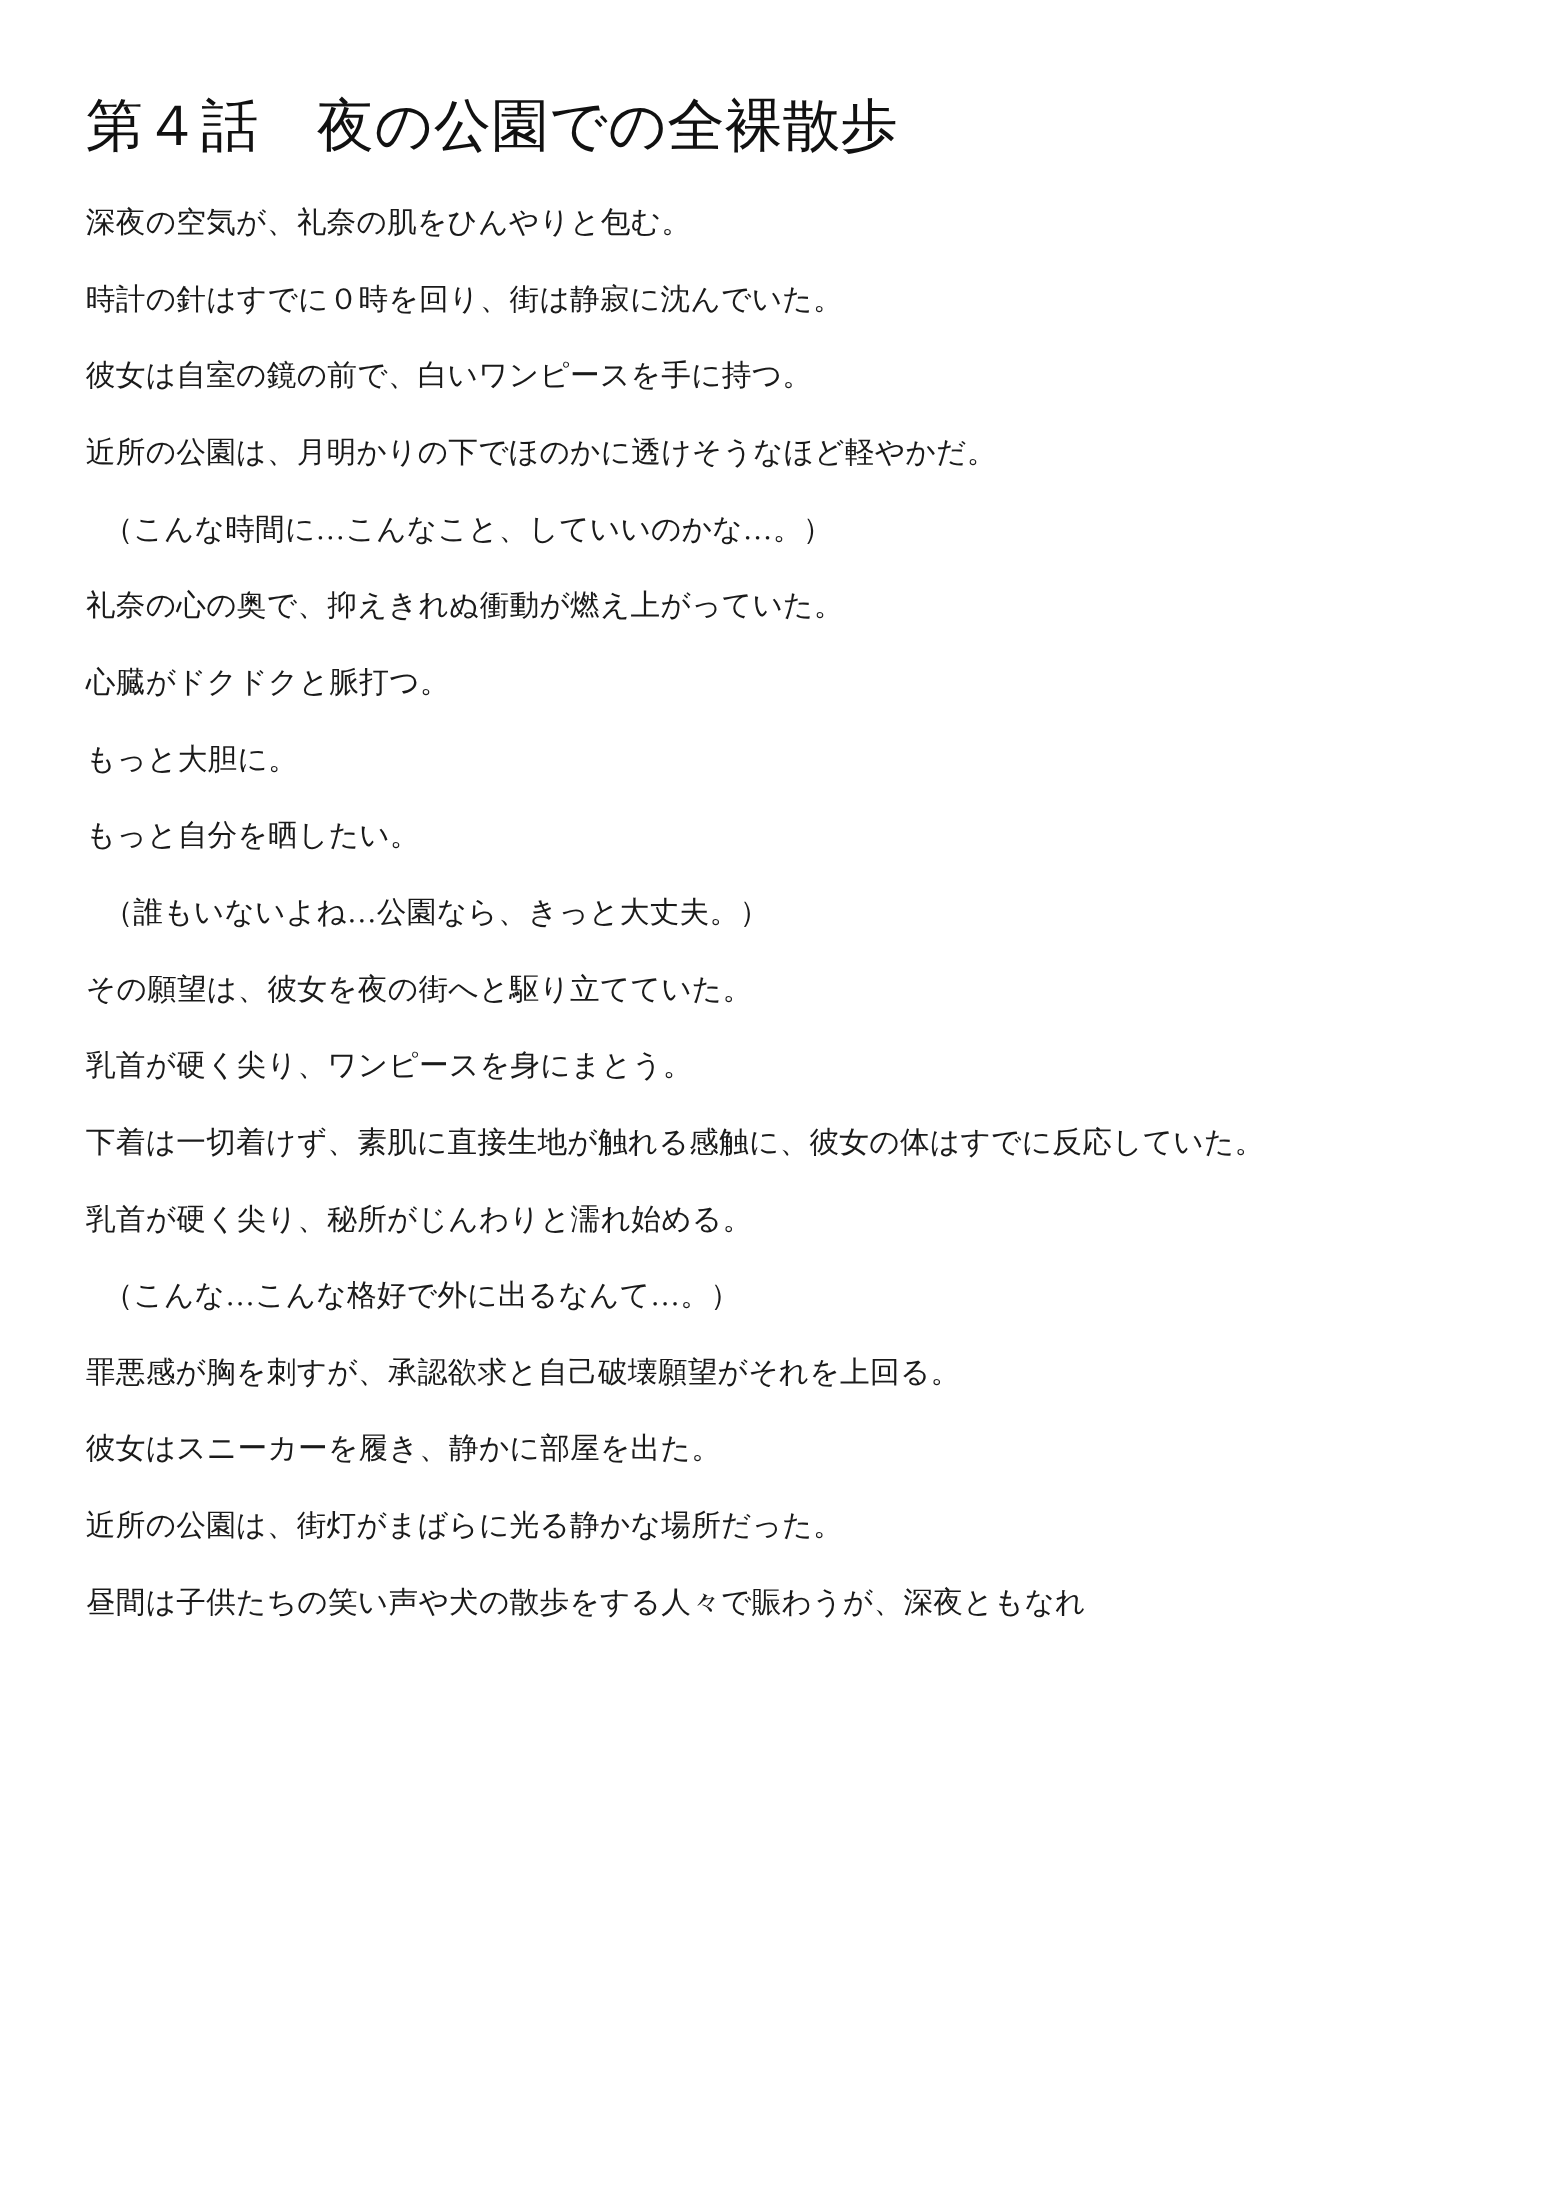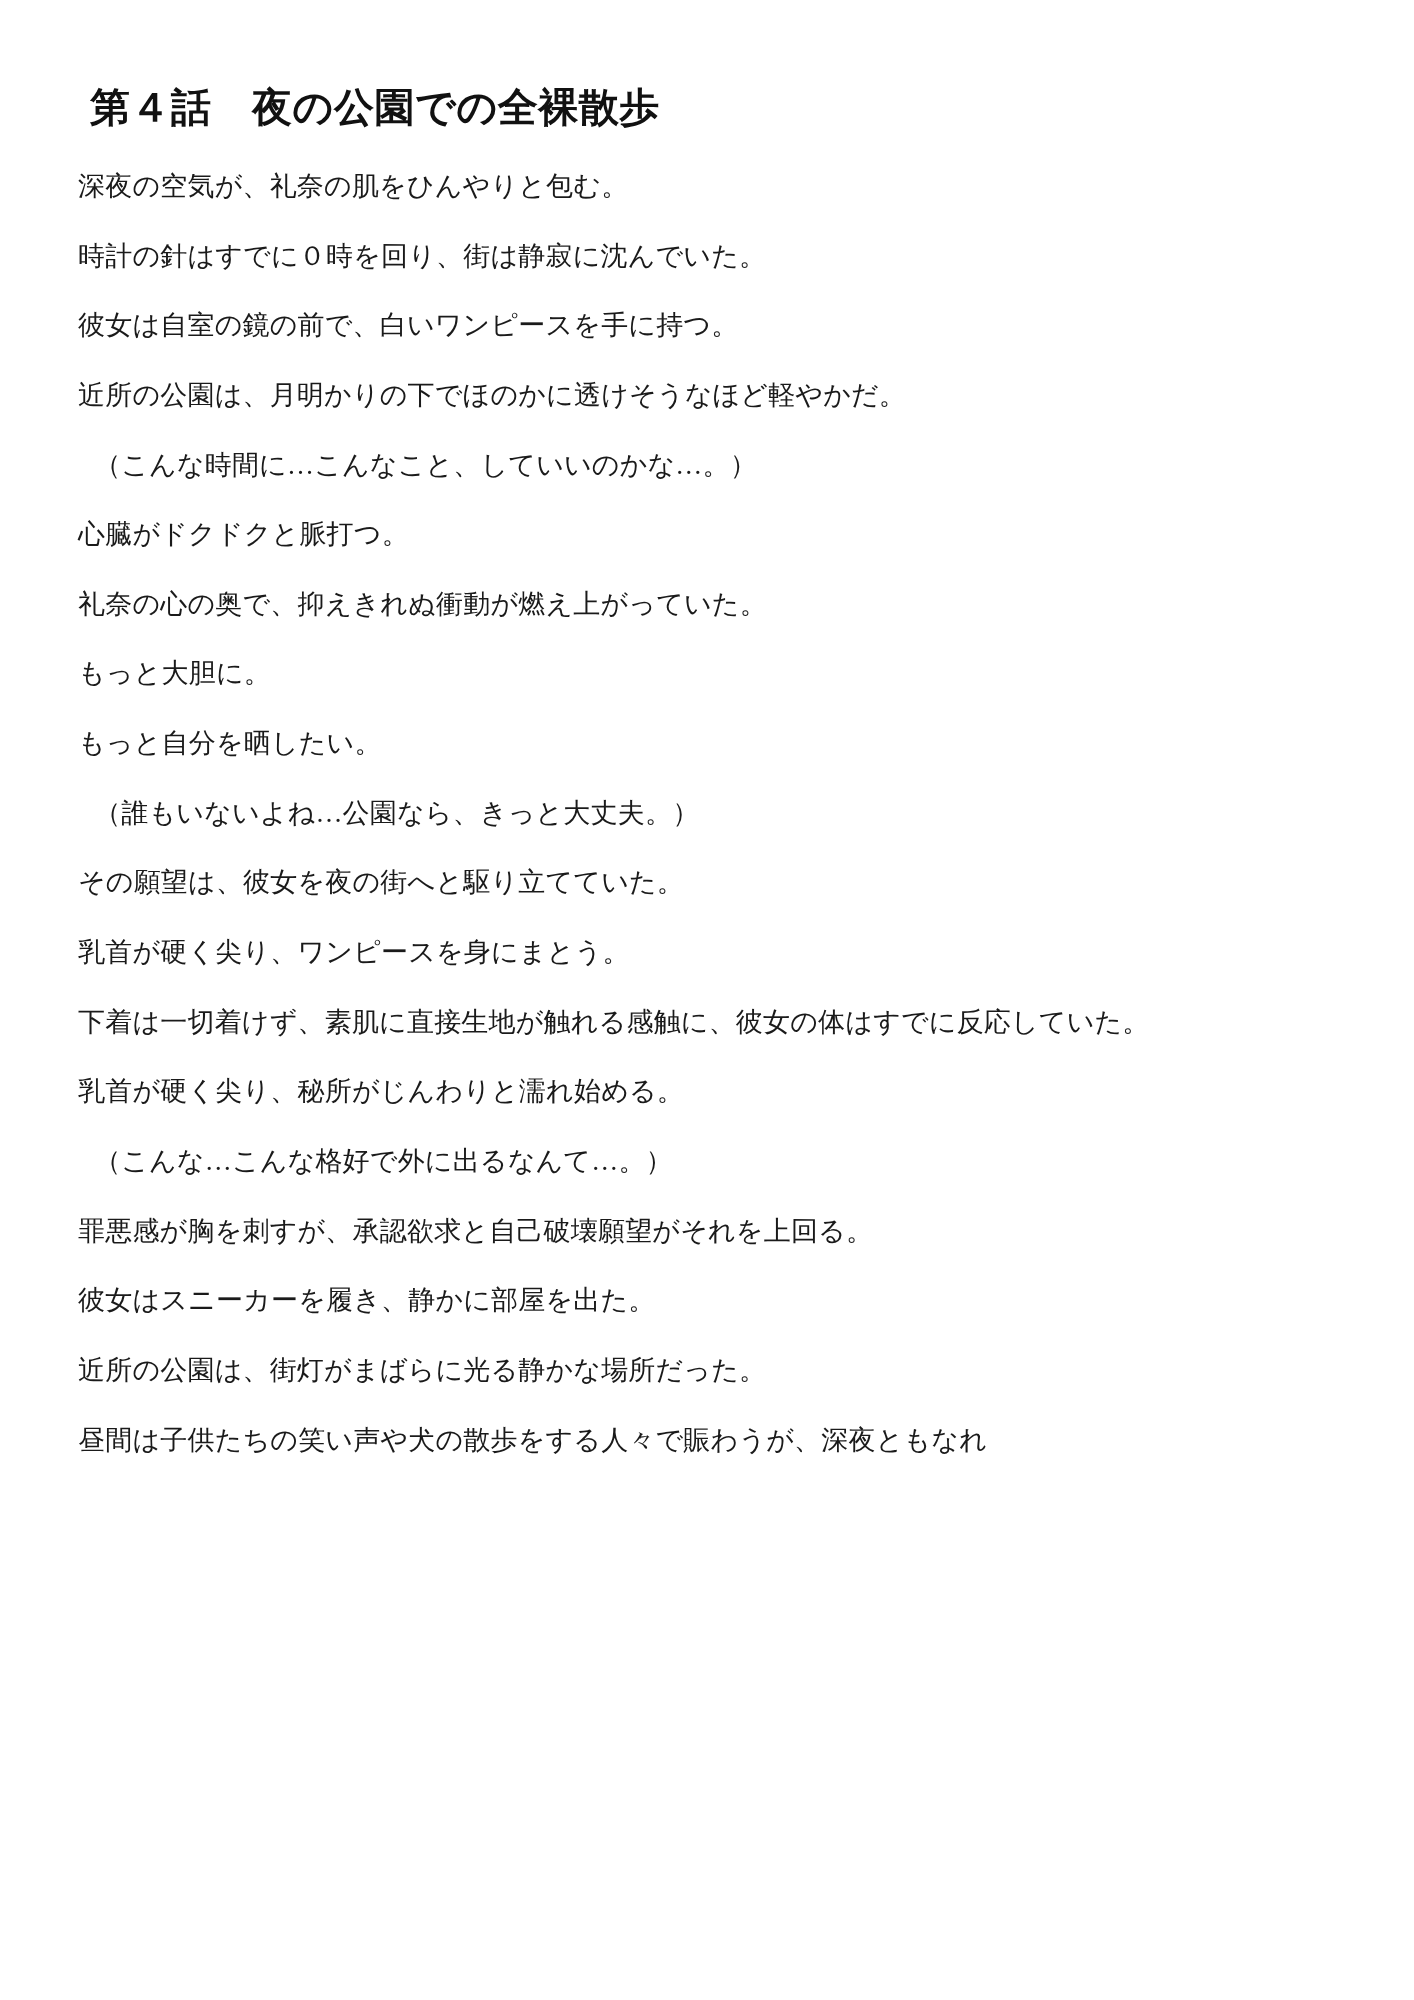--- a/index.html
+++ b/index.html
@@ -11,24 +11,24 @@
     width: 1414px;
     min-height: 2000px;
     box-sizing: border-box;
     background: #ffffff;
     padding: 70px 78px 40px 78px;
     font-family: "Liberation Serif", "DejaVu Serif", serif;
     color: #1a1a1a;
   }
   .doc-title {
     font-family: "DejaVu Sans", "Liberation Sans", sans-serif;
-    font-weight: bold;
-    font-size: 40px;
+    font-weight: normal;
+    font-size: 52px;
     line-height: 1.35;
-    margin: 10px 0 26px 12px;
+    margin: 10px 0 26px 0;
     letter-spacing: 0.5px;
     color: #111111;
   }
   .body-text {
     font-size: 27px;
     line-height: 1.95;
     letter-spacing: 0.2px;
     color: #1a1a1a;
   }
   .para {
@@ -45,22 +45,22 @@
 <body>
 
 <div class="page">
   <h1 class="doc-title">第４話　夜の公園での全裸散歩</h1>
   <div class="body-text" id="body-container">
       <p class="para">深夜の空気が、礼奈の肌をひんやりと包む。</p>
       <p class="para">時計の針はすでに０時を回り、街は静寂に沈んでいた。</p>
       <p class="para">彼女は自室の鏡の前で、白いワンピースを手に持つ。</p>
       <p class="para">近所の公園は、月明かりの下でほのかに透けそうなほど軽やかだ。</p>
       <p class="para indent">（こんな時間に…こんなこと、していいのかな…。）</p>
+      <p class="para">礼奈の心の奥で、抑えきれぬ衝動が燃え上がっていた。</p>
       <p class="para">心臓がドクドクと脈打つ。</p>
-      <p class="para">礼奈の心の奥で、抑えきれぬ衝動が燃え上がっていた。</p>
       <p class="para">もっと大胆に。</p>
       <p class="para">もっと自分を晒したい。</p>
       <p class="para indent">（誰もいないよね…公園なら、きっと大丈夫。）</p>
       <p class="para">その願望は、彼女を夜の街へと駆り立てていた。</p>
       <p class="para">乳首が硬く尖り、ワンピースを身にまとう。</p>
       <p class="para">下着は一切着けず、素肌に直接生地が触れる感触に、彼女の体はすでに反応していた。</p>
       <p class="para">乳首が硬く尖り、秘所がじんわりと濡れ始める。</p>
       <p class="para indent">（こんな…こんな格好で外に出るなんて…。）</p>
       <p class="para">罪悪感が胸を刺すが、承認欲求と自己破壊願望がそれを上回る。</p>
       <p class="para">彼女はスニーカーを履き、静かに部屋を出た。</p>

